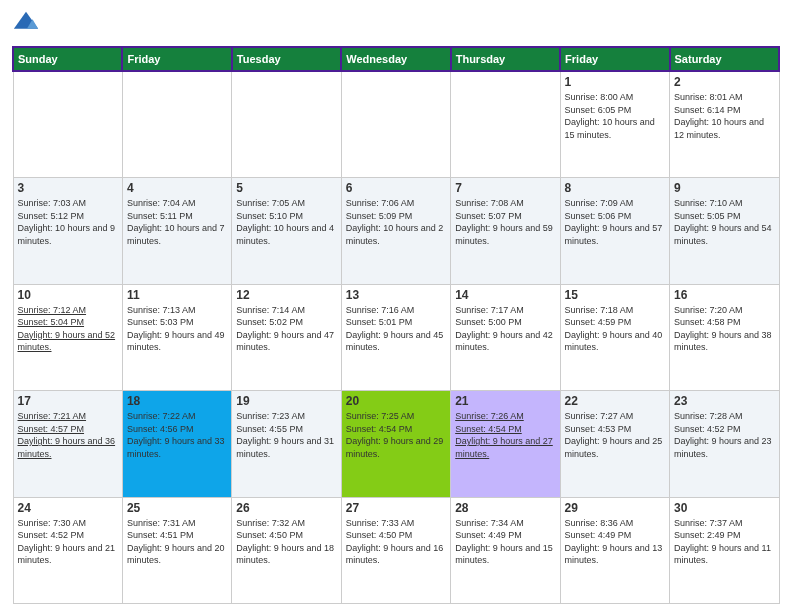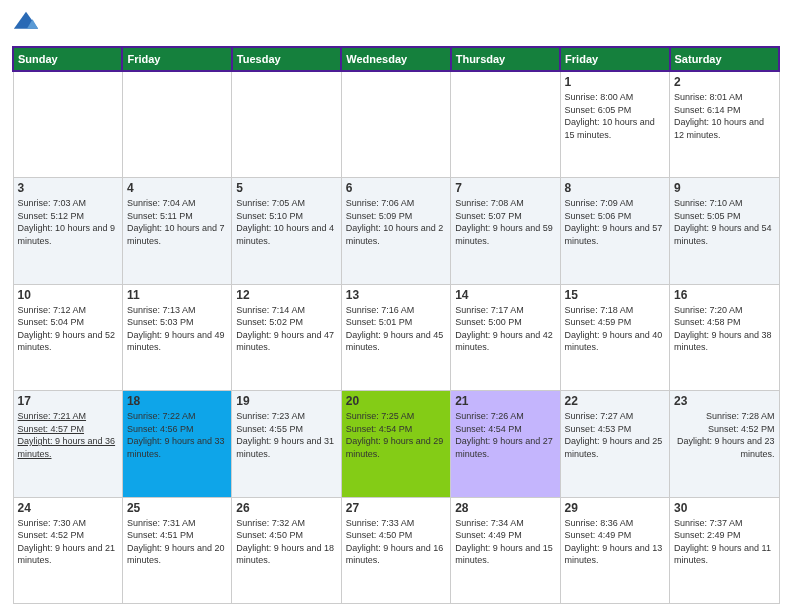--- a/index.html
+++ b/index.html
@@ -197,21 +197,21 @@
           <td style="background: rgb(240, 244, 248);">
             <span class="day-num">9</span>
             <div class="day-info" style="white-space: pre-line;">Sunrise: 7:10 AM
 Sunset: 5:05 PM
 Daylight: 9 hours and 54 minutes.</div>
           </td>
         </tr>
         <tr>
           <td>
             <span class="day-num">10</span>
-            <div class="day-info" style="white-space: pre-line;">Sunrise: 7:12 AM
+            <div class="day-info" style="white-space: pre-line; text-decoration: underline;">Sunrise: 7:12 AM
 Sunset: 5:04 PM
 Daylight: 9 hours and 52 minutes.</div>
           </td>
           <td>
             <span class="day-num">11</span>
             <div class="day-info" style="white-space: pre-line;">Sunrise: 7:13 AM
 Sunset: 5:03 PM
 Daylight: 9 hours and 49 minutes.</div>
           </td>
           <td>
@@ -265,33 +265,33 @@
 Daylight: 9 hours and 31 minutes.</div>
           </td>
           <td style="background: #84cc16;">
             <span class="day-num">20</span>
             <div class="day-info" style="white-space: pre-line;">Sunrise: 7:25 AM
 Sunset: 4:54 PM
 Daylight: 9 hours and 29 minutes.</div>
           </td>
           <td style="background: #c4b5fd;">
             <span class="day-num">21</span>
-            <div class="day-info" style="white-space: pre-line;">Sunrise: 7:26 AM
+            <div class="day-info" style="white-space: pre-line; text-decoration: underline;">Sunrise: 7:26 AM
 Sunset: 4:54 PM
 Daylight: 9 hours and 27 minutes.</div>
           </td>
           <td style="background: rgb(240, 244, 248);">
             <span class="day-num">22</span>
             <div class="day-info" style="white-space: pre-line;">Sunrise: 7:27 AM
 Sunset: 4:53 PM
 Daylight: 9 hours and 25 minutes.</div>
           </td>
           <td style="background: rgb(240, 244, 248);">
             <span class="day-num">23</span>
-            <div class="day-info" style="white-space: pre-line; text-align: right;">Sunrise: 7:28 AM
+            <div class="day-info" style="white-space: pre-line;">Sunrise: 7:28 AM
 Sunset: 4:52 PM
 Daylight: 9 hours and 23 minutes.</div>
           </td>
         </tr>
         <tr>
           <td>
             <span class="day-num">24</span>
             <div class="day-info" style="white-space: pre-line;">Sunrise: 7:30 AM
 Sunset: 4:52 PM
 Daylight: 9 hours and 21 minutes.</div>

